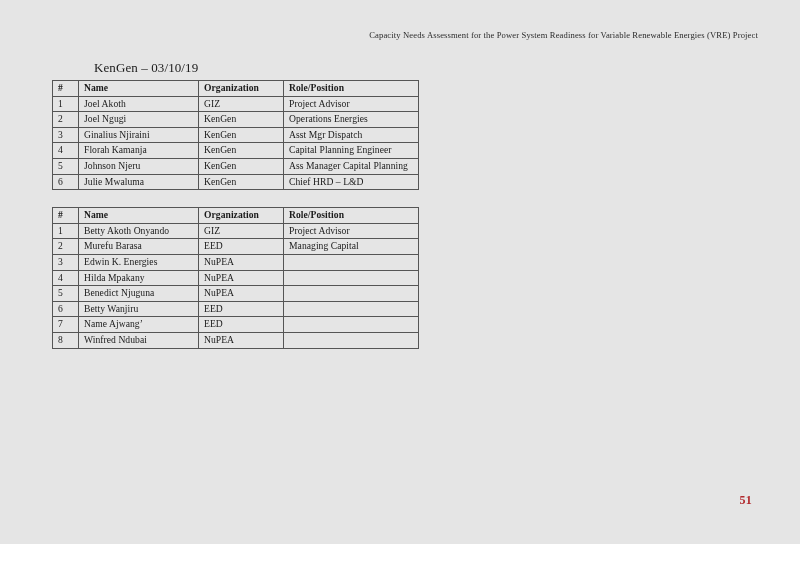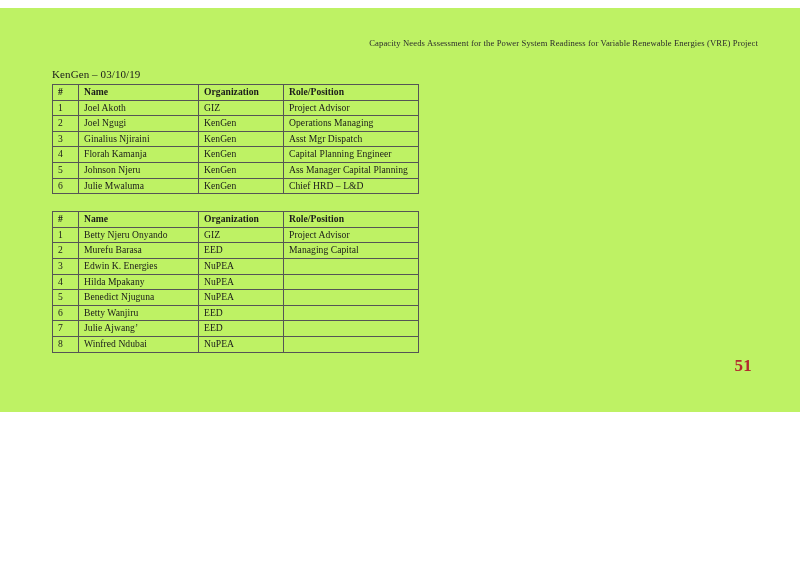--- a/index.html
+++ b/index.html
@@ -11,24 +11,24 @@
     width: 800px;
     height: 566px;
     overflow: hidden;
     font-family: "Liberation Serif", "DejaVu Serif", serif;
     color: #1a1a1a;
     position: relative;
   }
 
   .page {
     position: absolute;
-    top: 8px; left: 0;
+    top: 0; left: 0;
     width: 800px;
-    height: 404px;
-    background: #bef264;
+    height: 544px;
+    background: #e5e5e5;
   }
 
   
   .running-header {
     position: absolute;
     top: 30px;
     right: 42px;
     font-size: 8.6px;
     letter-spacing: 0.12px;
     color: #2b2b2b;
@@ -43,25 +43,26 @@
     left: 52px;
     top: 60px;
     width: 700px;
   }
 
   .section {
     margin-bottom: 17px;
   }
 
   .section-label {
-    font-size: 11px;
+    font-size: 13px;
     color: #1a1a1a;
     margin-bottom: 4px;
     letter-spacing: 0.1px;
     white-space: nowrap;
+    margin-left: 42px;
   }
 
   table.att-table {
     border-collapse: collapse;
     table-layout: fixed;
     width: 366px;
     font-size: 9.6px;
     color: #1a1a1a;
   }
 
@@ -86,21 +87,21 @@
   .col-num   { width: 26px; }
   .col-name  { width: 120px; }
   .col-org   { width: 85px; }
   .col-role  { width: 135px; }
 
   
   .page-number {
     position: absolute;
     right: 48px;
     bottom: 36px;
-    font-size: 17px;
+    font-size: 12px;
     font-weight: bold;
     color: #b22a2e;
     letter-spacing: 0.3px;
   }
 </style>
 </head>
 <body>
 
 <div class="page">
 
@@ -129,21 +130,21 @@
               <tr>
                 <td>1</td>
                 <td>Joel Akoth</td>
                 <td>GIZ</td>
                 <td>Project Advisor</td>
               </tr>
               <tr>
                 <td>2</td>
                 <td>Joel Ngugi</td>
                 <td>KenGen</td>
-                <td>Operations Managing</td>
+                <td>Operations Energies</td>
               </tr>
               <tr>
                 <td>3</td>
                 <td>Ginalius Njiraini</td>
                 <td>KenGen</td>
                 <td>Asst Mgr Dispatch</td>
               </tr>
               <tr>
                 <td>4</td>
                 <td>Florah Kamanja</td>
@@ -177,21 +178,21 @@
               <tr>
                 <th>#</th>
                 <th>Name</th>
                 <th>Organization</th>
                 <th>Role/Position</th>
               </tr>
             </thead>
             <tbody>
               <tr>
                 <td>1</td>
-                <td>Betty Njeru Onyando</td>
+                <td>Betty Akoth Onyando</td>
                 <td>GIZ</td>
                 <td>Project Advisor</td>
               </tr>
               <tr>
                 <td>2</td>
                 <td>Murefu Barasa</td>
                 <td>EED</td>
                 <td>Managing Capital</td>
               </tr>
               <tr>
@@ -213,21 +214,21 @@
                 <td></td>
               </tr>
               <tr>
                 <td>6</td>
                 <td>Betty Wanjiru</td>
                 <td>EED</td>
                 <td></td>
               </tr>
               <tr>
                 <td>7</td>
-                <td>Julie Ajwang’</td>
+                <td>Name Ajwang’</td>
                 <td>EED</td>
                 <td></td>
               </tr>
               <tr>
                 <td>8</td>
                 <td>Winfred Ndubai</td>
                 <td>NuPEA</td>
                 <td></td>
               </tr>
             </tbody>

